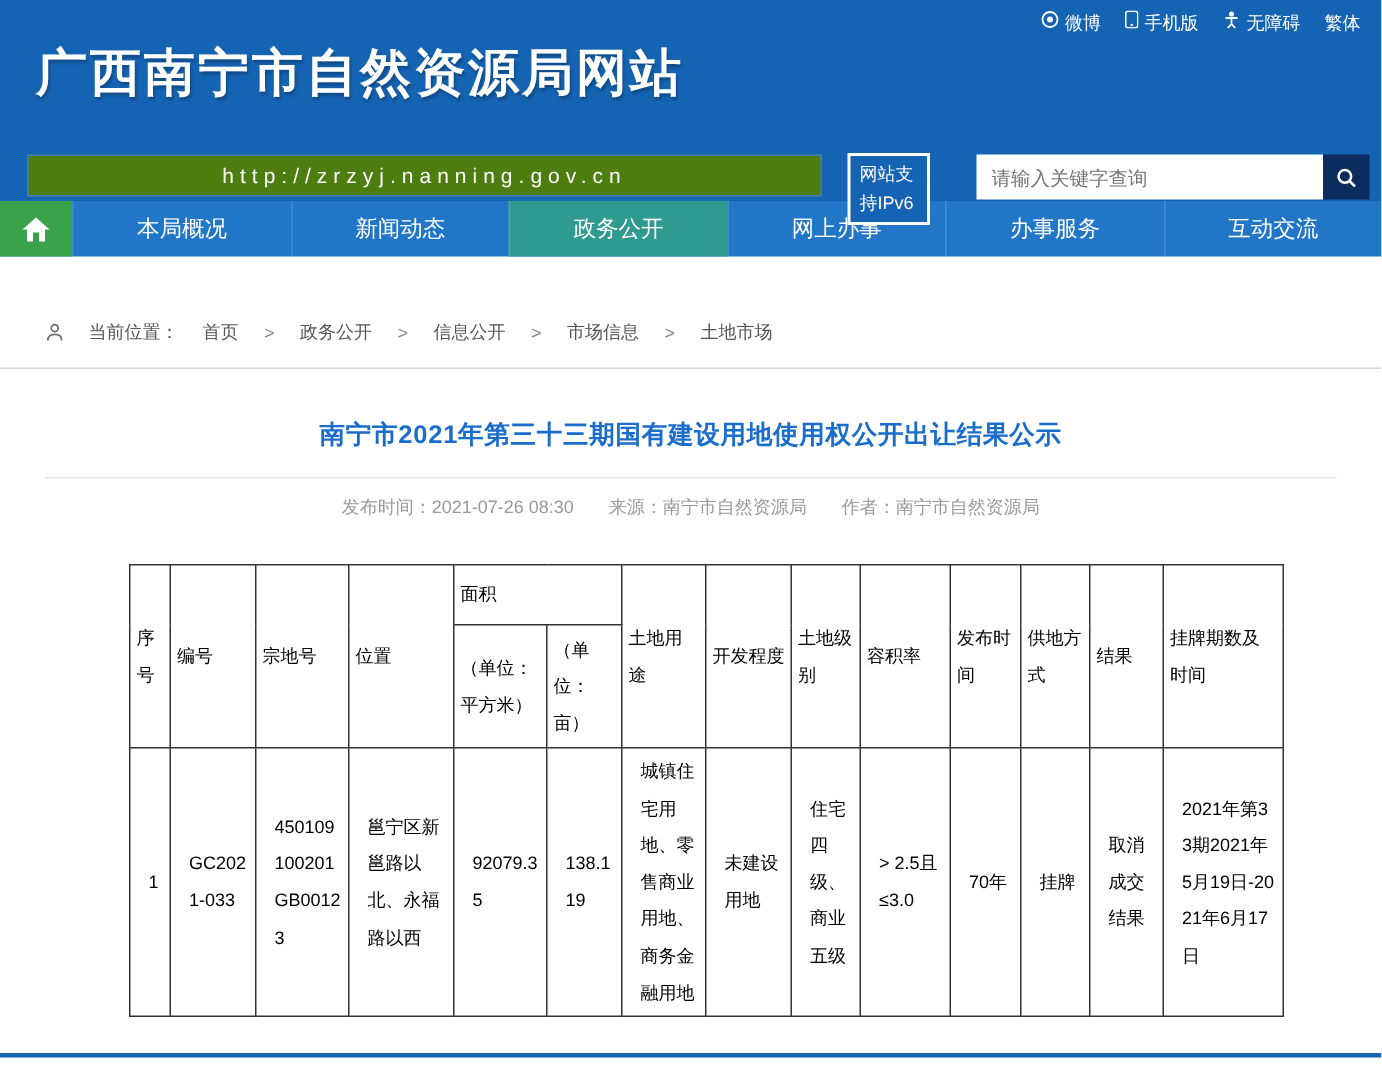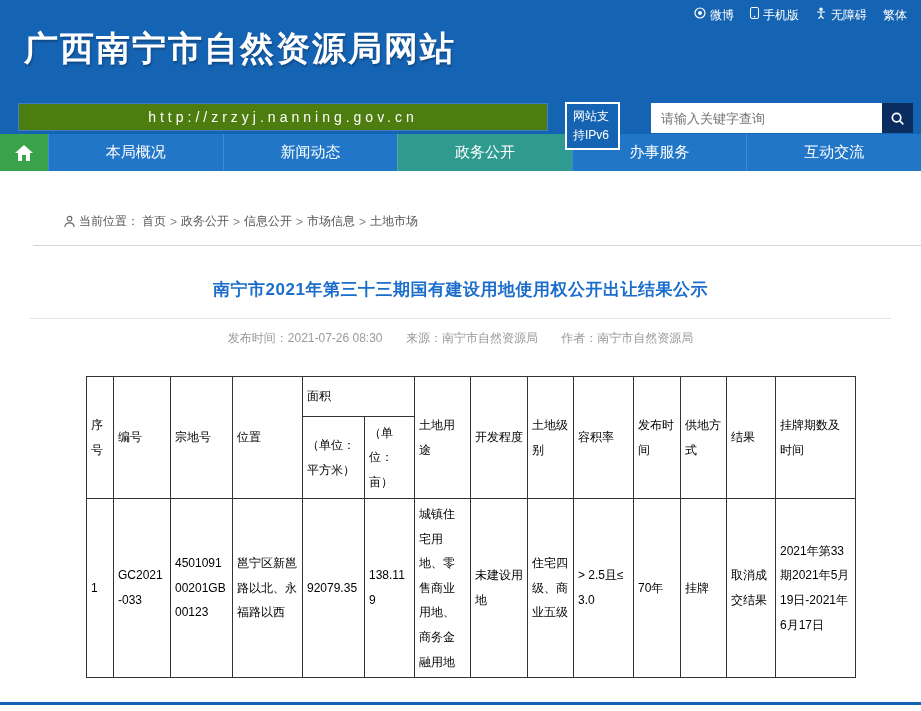--- a/index.html
+++ b/index.html
@@ -59,24 +59,23 @@
   .nav-item {
     flex:1; display:flex; align-items:center; justify-content:center;
     color:#fff; font-size:15px; cursor:pointer;
     border-left:1px solid rgba(255,255,255,0.15);
   }
   .nav-item.active { background:#2f9a90; }
 
   
   .breadcrumb {
     margin-top:42px; padding:0 0 15px 30px;
-    display:flex; align-items:center; gap:3px;
+    display:flex; align-items:center; gap:16px;
     font-size:12px; color:#555;
     border-bottom:1px solid #d6d6d6;
-    margin-left:33px;
   }
   .crumb { cursor:pointer; }
   .crumb-sep { color:#888; margin:0 1px; }
 
   
   .content { padding:0 30px; }
   .article-title {
     text-align:center; color:#1a6dcb; font-size:17px; font-weight:bold;
     margin-top:32px; letter-spacing:0.5px;
   }
@@ -89,21 +88,21 @@
     border-collapse:collapse; table-layout:fixed;
     margin:29px 0 0 56px; font-size:12px;
   }
   .land-table th, .land-table td {
     border:1px solid #333; padding:3px 4px;
     text-align:left; vertical-align:middle;
     word-break:break-all; line-height:2.05; font-weight:normal;
   }
   tr.hrow-1 th { height:40px; }
   tr.hrow-2 th { height:82px; }
-  tr.drow td { height:135px; }
+  tr.drow td { height:135px;padding-left:12px; }
 
   .footer-line {
     position:absolute; left:0; bottom:6px; width:100%;
     height:3px; background:#1563b3;
   }
 </style>
 </head>
 <body>
 
 <div class="header">
@@ -154,20 +153,21 @@
 
 <div class="nav">
   <div class="home-btn">
     <svg width="20" height="18" viewBox="0 0 20 18">
         <path d="M10 1 L19 9 H16 V17 H12 V11 H8 V17 H4 V9 H1 Z" fill="#fff"></path>
       </svg>
   </div>
   <div class="nav-item">本局概况</div>
   <div class="nav-item">新闻动态</div>
   <div class="nav-item active">政务公开</div>
+  <div class="nav-item">网上办事</div>
   <div class="nav-item">办事服务</div>
   <div class="nav-item">互动交流</div>
 </div>
 
 <div class="breadcrumb">
   <svg width="13" height="13" viewBox="0 0 14 14">
       <circle cx="7" cy="4" r="2.5" fill="none" stroke="#666" stroke-width="1.2"></circle>
       <path d="M2 13 c0-3 2-4.5 5-4.5 s5 1.5 5 4.5" fill="none" stroke="#666" stroke-width="1.2"></path>
     </svg>
   <span>当前位置：</span>

